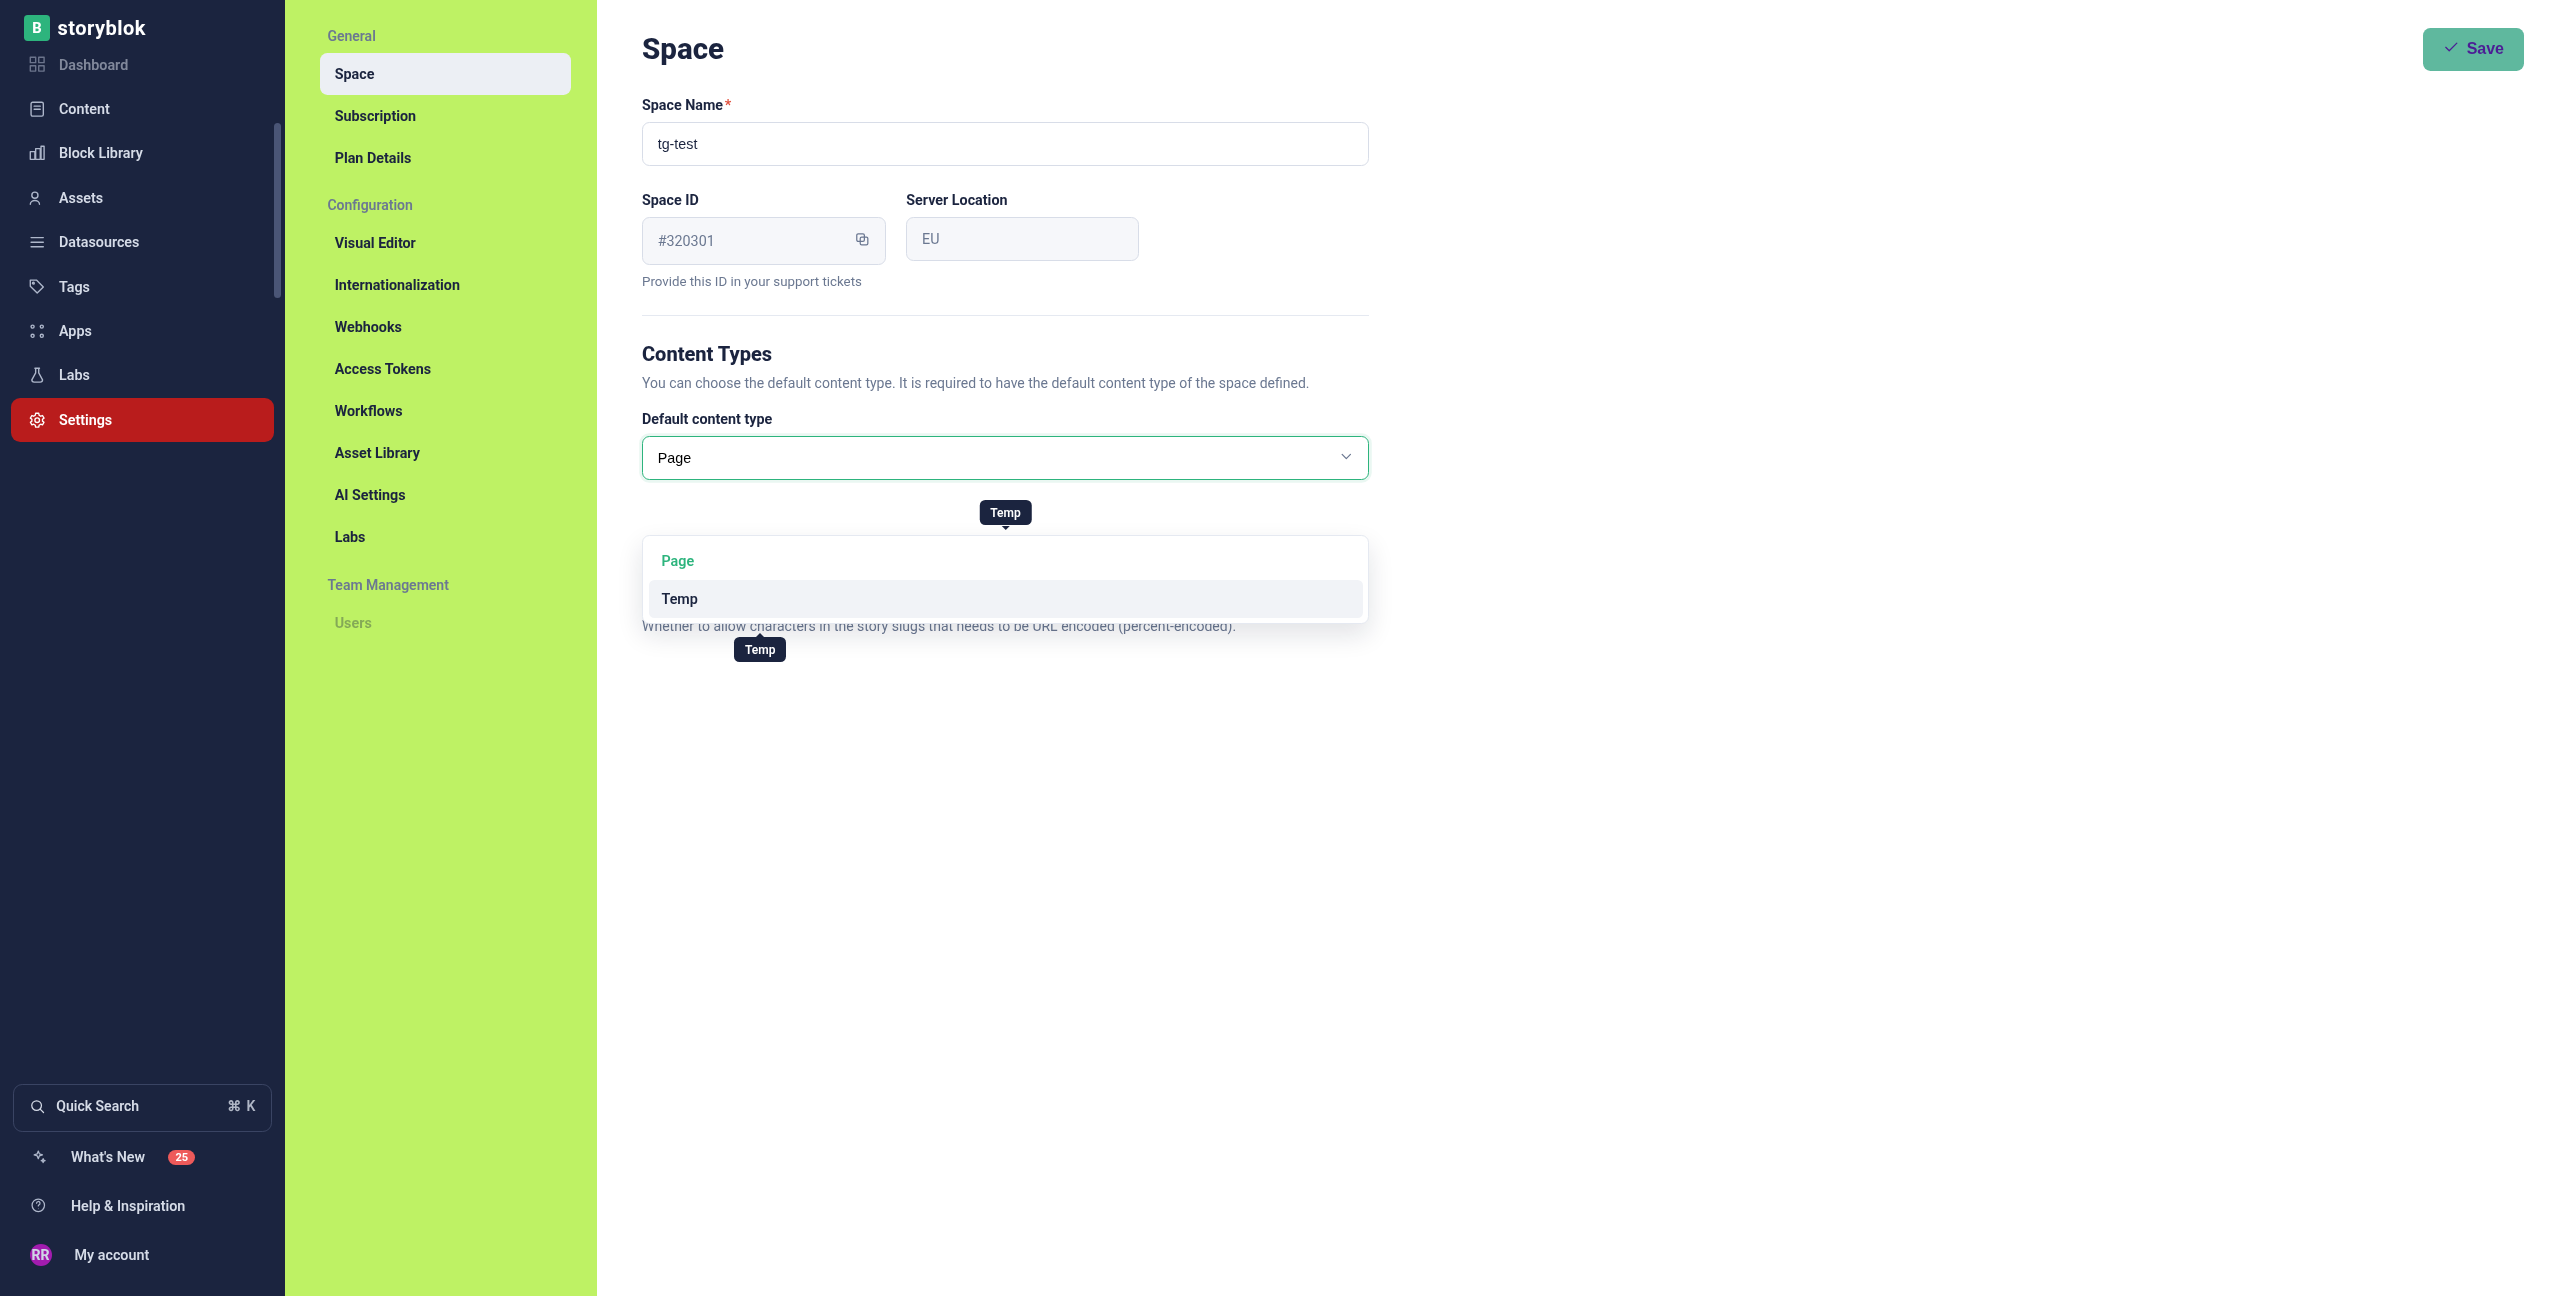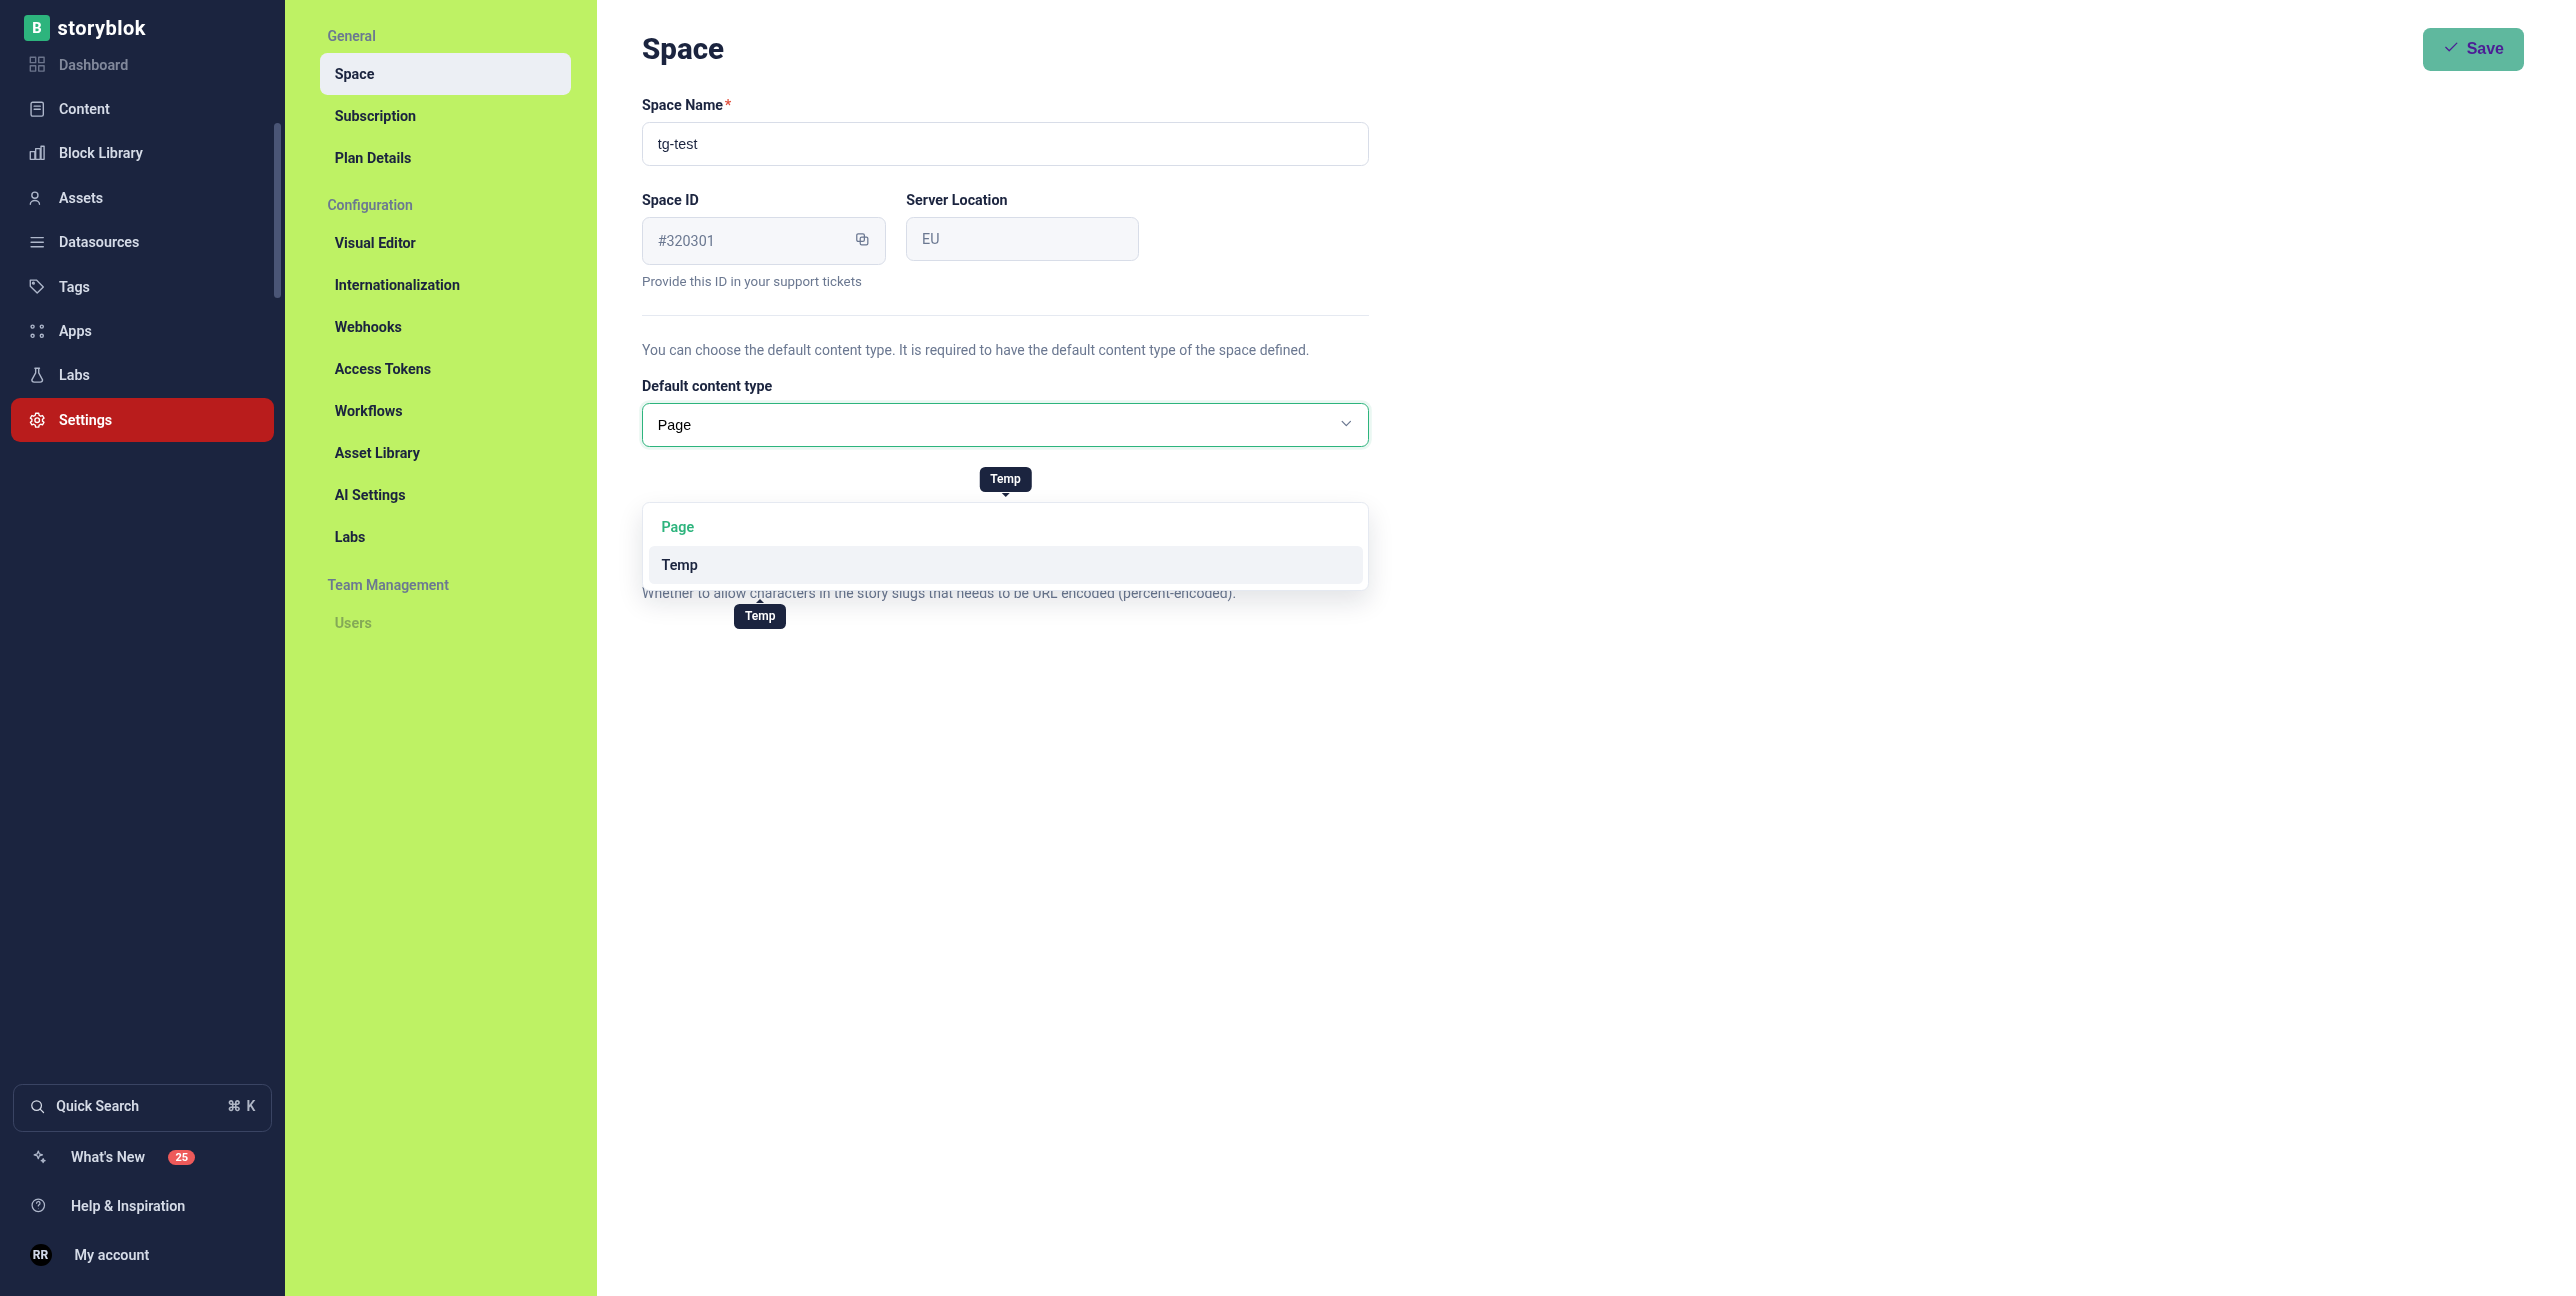--- a/index.html
+++ b/index.html
@@ -64,22 +64,22 @@
     padding: 13px 16.6px;
     border-radius: 9.2px;
     color:#d5dbe7; font-weight:600; font-size:14.3px;
     cursor:pointer;
   }
   .sb-row .nav-icon { width:18.4px; height:18.4px; display:inline-flex; align-items:center; justify-content:center; color:#aeb7cb; }
   .badge-pill {
     background:#ee5a5a; color:#fff; border-radius: 920px; padding:0.9px 7.4px; font-size:11px; font-weight:700;
   }
   .avatar {
-    width:22px; height:22px; border-radius:50%; background:#000000; color:#cfd6e6;
-    display:flex; align-items:center; justify-content:center; font-size:12px; font-weight:800;
+    width:22px; height:22px; border-radius:50%; background:#a21caf; color:#cfd6e6;
+    display:flex; align-items:center; justify-content:center; font-size:14px; font-weight:800;
   }
 
   
   .sidebar-scrollbar { position:absolute; right:3.7px; top:53px; bottom: 239px; width:7.4px; }
   .sidebar-scrollbar .thumb { position:absolute; left:0; right:0; top:20px; height:175px; background:#4a5576; border-radius:3.7px; }
 
   
   .subnav {
     width: 313px; min-width:313px;
     background:#bef264;
@@ -393,20 +393,21 @@
     <div class="col-narrow">
       <label class="field-label">Server Location</label>
       <div class="readonly">
         <span>EU</span>
       </div>
     </div>
   </div>
 
   <hr class="sep">
 
+  <h2 class="section-title">Content Types</h2>
   <p class="section-desc">You can choose the default content type. It is required to have the default content type of the space defined.</p>
 
   <div class="field">
     <label class="field-label">Default content type</label>
     <div class="combo-wrap">
       <input class="combo" value="Page" style="">
       <span class="combo-caret">
         <svg viewBox="0 0 24 24" width="16.6" height="16.6">
             <polyline points="6 9 12 15 18 9"></polyline>
           </svg>

